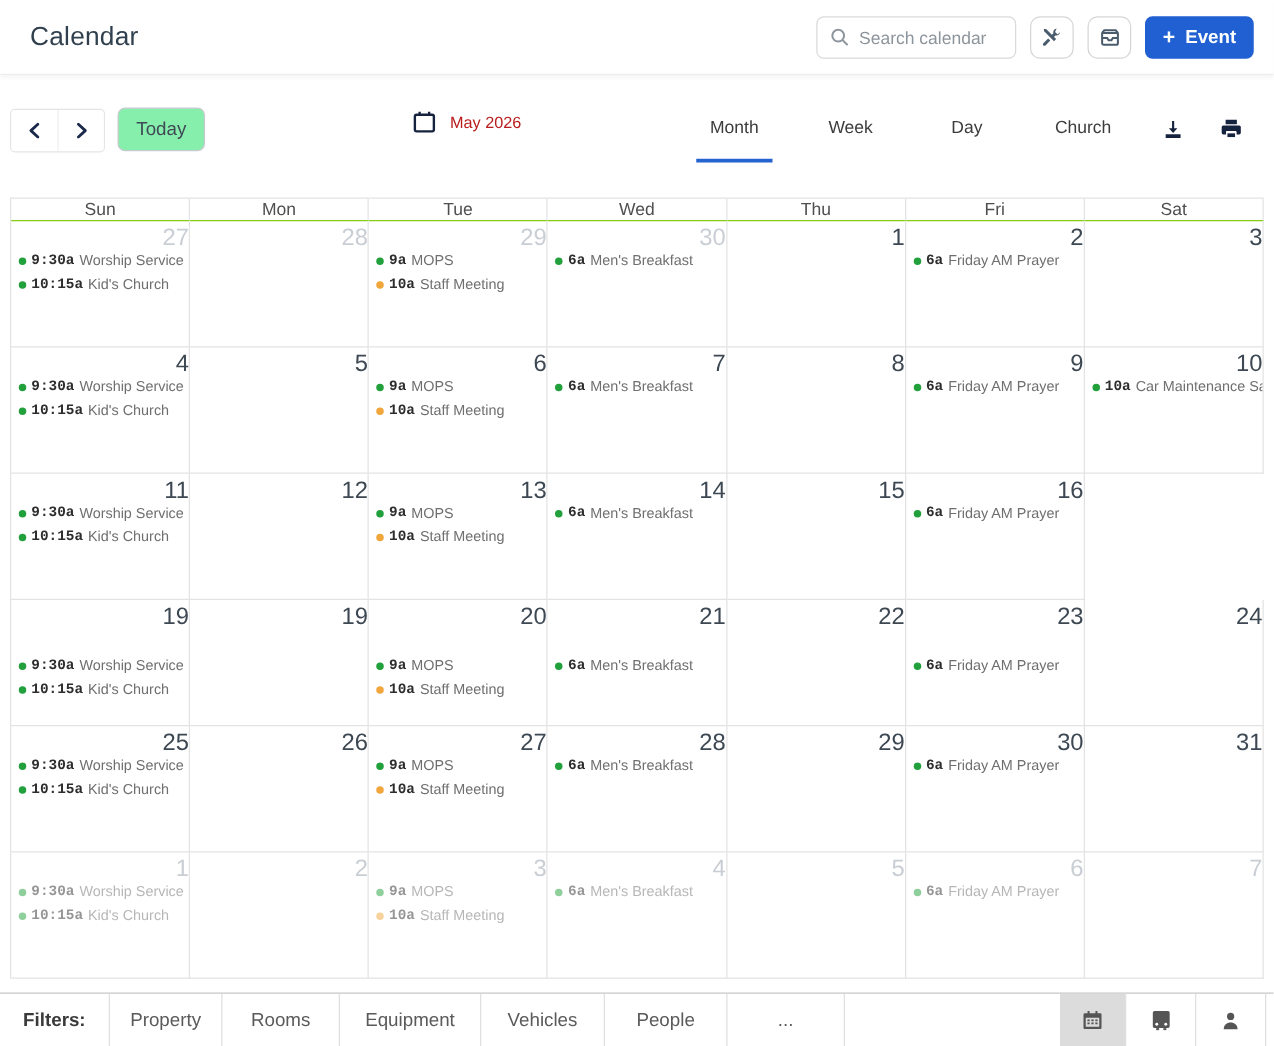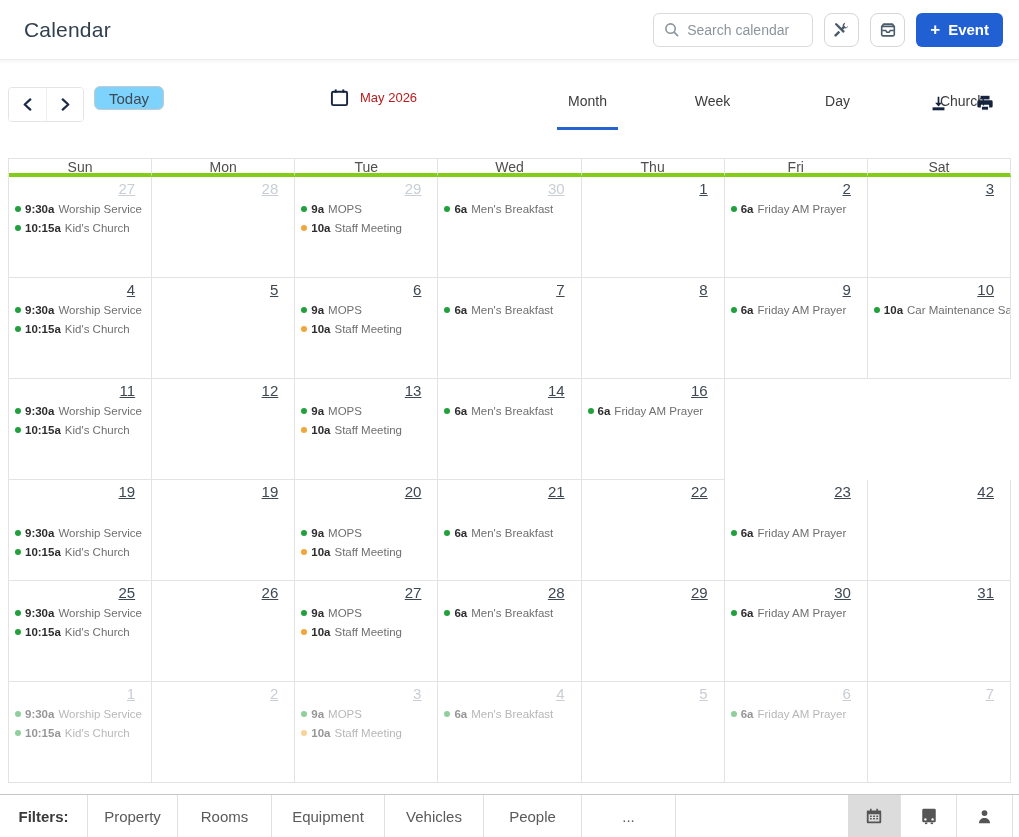--- a/index.html
+++ b/index.html
@@ -25,50 +25,50 @@
                gap:8px; cursor:pointer; font-family:"Liberation Sans",sans-serif; }
   .event-btn .plus { font-size:17px; font-weight:bold; }
 
   
   .toolbar { position:absolute; top:85px; left:8px; right:8px; height:46px; }
   .nav-group { position:absolute; left:0; top:2px; display:flex; border:1px solid #e4e4e4;
                border-radius:4px; overflow:hidden; }
   .nav-btn { width:37px; height:33px; background:#fff; border:none; display:flex; align-items:center;
              justify-content:center; cursor:pointer; }
   .nav-btn + .nav-btn { border-left:1px solid #efefef; }
-  .today-btn { position:absolute; left:86px; top:1px; height:24px; padding:0 14px; background:#7dd3fc;
+  .today-btn { position:absolute; left:86px; top:1px; height:35px; padding:0 14px; background:#86efac;
                border:1px solid #c6cacf; border-radius:6px; font-size:15px; color:#3f4a54;
                cursor:pointer; font-family:"Liberation Sans",sans-serif; }
   .month-title { position:absolute; left:322px; top:3px; display:flex; align-items:center; gap:11px;
                  font-size:13px; color:#b91c1c; }
-  .tabs { position:absolute; left:533px; top:8px; display:flex;gap:32px; }
+  .tabs { position:absolute; left:533px; top:8px; display:flex; }
   .tab { position:relative; width:93px; height:22px; text-align:center; font-size:14px;
          color:#3c3c3c; cursor:pointer; }
   .tab.active::after { content:""; position:absolute; left:16px; right:16px; top:34px; height:3px;
                        background:#2563d0; }
   .toolbar-icons { position:absolute; left:922px; top:9px; display:flex; gap:29px; }
   .tb-icon { cursor:pointer; display:flex; align-items:center; }
 
   
   .grid { position:absolute; top:158px; left:8px; width:1003px;
           border-top:1px solid #e3e3e3; border-left:1px solid #e3e3e3; }
   .weekday-row { display:grid; grid-template-columns:repeat(7,1fr); }
-  .weekday-cell { height:18px; border-right:1px solid #e3e3e3; border-bottom:4px solid #84cc16;
+  .weekday-cell { height:18px; border-right:1px solid #e3e3e3; border-bottom:1px solid #84cc16;
                   text-align:center; font-size:14px; color:#4f4f4f; line-height:17px; }
   .week { display:grid; grid-template-columns:repeat(7,1fr); height:101px; position:relative; }
   .day { position:relative; border-right:1px solid #e3e3e3; border-bottom:1px solid #e3e3e3;
          overflow:hidden; }
-  .day .date-num { position:absolute; top:3px; right:16px; font-size:15px; color:#3d4853;text-decoration:underline; }
+  .day .date-num { position:absolute; top:3px; right:0; font-size:19px; color:#3d4853; }
   .day.other .date-num { color:#c9ced4; }
   .events { margin-top:22px; }
   .week.has-banner .events { margin-top:43px; }
   .event { display:flex; align-items:center; height:19px; padding-left:6px; white-space:nowrap;
            overflow:hidden; font-size:11.5px; cursor:pointer; }
   .event .dot { width:6px; height:6px; border-radius:50%; flex:0 0 6px; margin-right:4px; }
-  .event .time { font-weight:bold; color:#2d2d2d; margin-right:4px; }
+  .event .time { font-weight:bold; color:#2d2d2d; margin-right:4px;font-family:Liberation Mono, monospace; }
   .event .etitle { color:#6f6f6f; }
   .week.faded .event { opacity:.5; }
   .banner { position:absolute; top:20px; left:1px; right:1px; height:17px; background:#4a89a8;
             border-radius:3px; color:#fff; font-size:11.5px; display:flex; align-items:center;
             gap:7px; padding-left:7px; z-index:2; cursor:pointer; }
   .banner .bdot { width:7px; height:7px; border-radius:50%; background:#8da6b5; flex:0 0 7px; }
 
   
   .footer { position:absolute; top:794px; left:0; right:0; height:43px; border-top:1px solid #c6c6c6;
             background:#fff; display:flex; align-items:stretch; }
@@ -366,20 +366,24 @@
       <span class="date-num">14</span>
       <div class="events">
               <div class="event">
       <span class="dot" style="background: rgb(33, 160, 60);"></span>
       <span class="time">6a</span>
       <span class="etitle">Men's Breakfast</span>
     </div>
             </div>
     </div>
           <div class="day">
+      <span class="date-num">15</span>
+      <div class="events"></div>
+    </div>
+          <div class="day">
       <span class="date-num">16</span>
       <div class="events">
               <div class="event">
       <span class="dot" style="background: rgb(33, 160, 60);"></span>
       <span class="time">6a</span>
       <span class="etitle">Friday AM Prayer</span>
     </div>
             </div>
     </div>
         </div>
@@ -436,21 +440,21 @@
       <span class="date-num">23</span>
       <div class="events">
               <div class="event">
       <span class="dot" style="background: rgb(33, 160, 60);"></span>
       <span class="time">6a</span>
       <span class="etitle">Friday AM Prayer</span>
     </div>
             </div>
     </div>
           <div class="day">
-      <span class="date-num">42</span>
+      <span class="date-num">24</span>
       <div class="events"></div>
     </div>
         </div>
         <div class="week">
           <div class="day">
       <span class="date-num">25</span>
       <div class="events">
               <div class="event">
       <span class="dot" style="background: rgb(33, 160, 60);"></span>
       <span class="time">9:30a</span>

